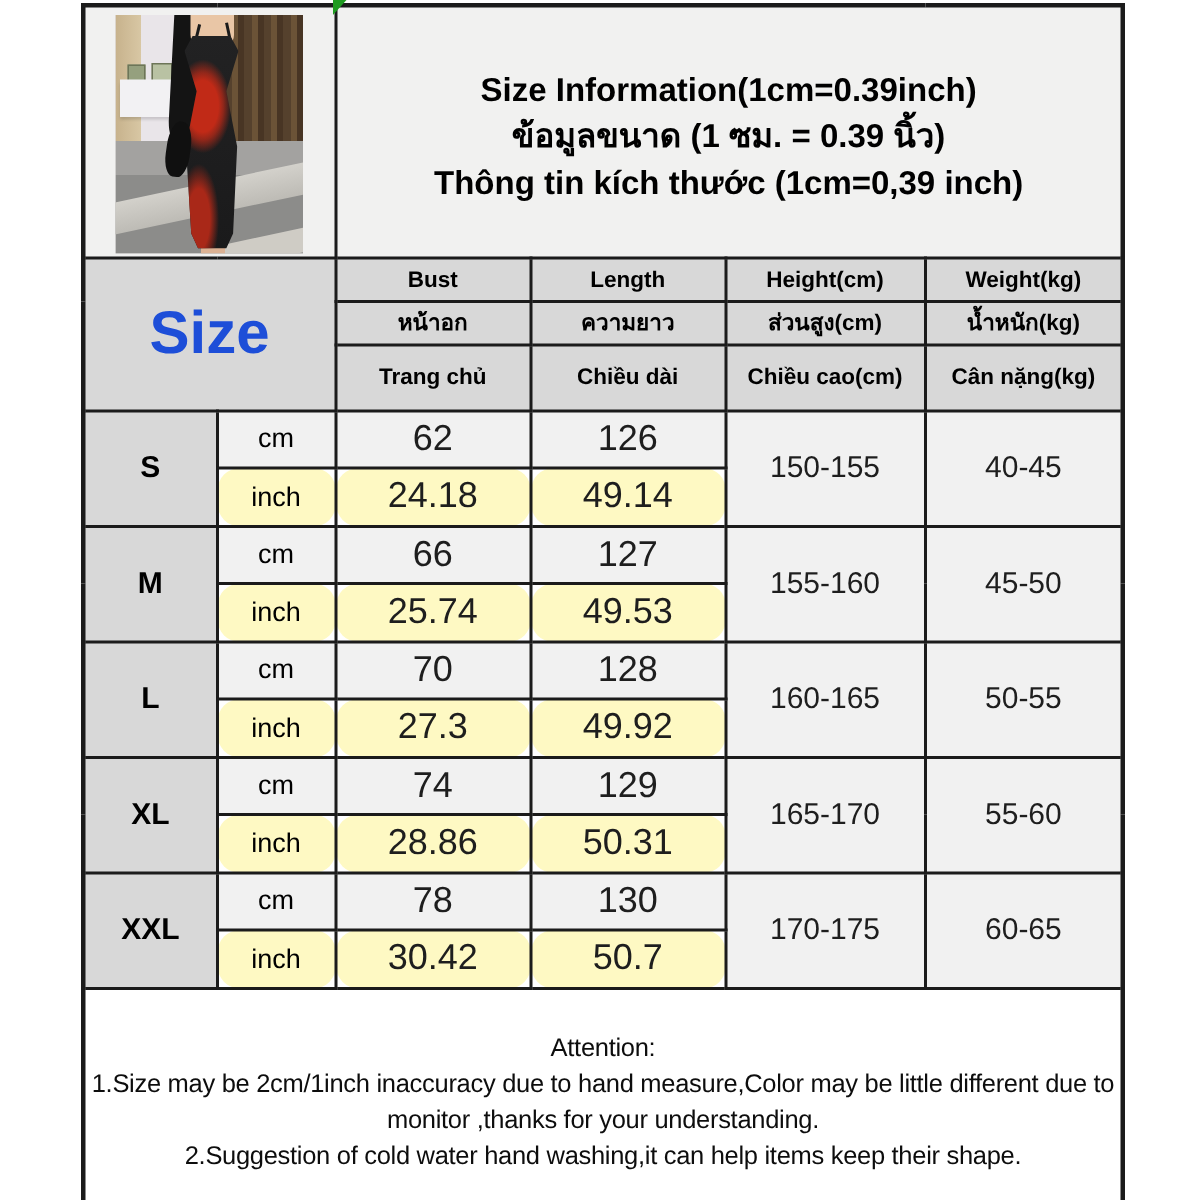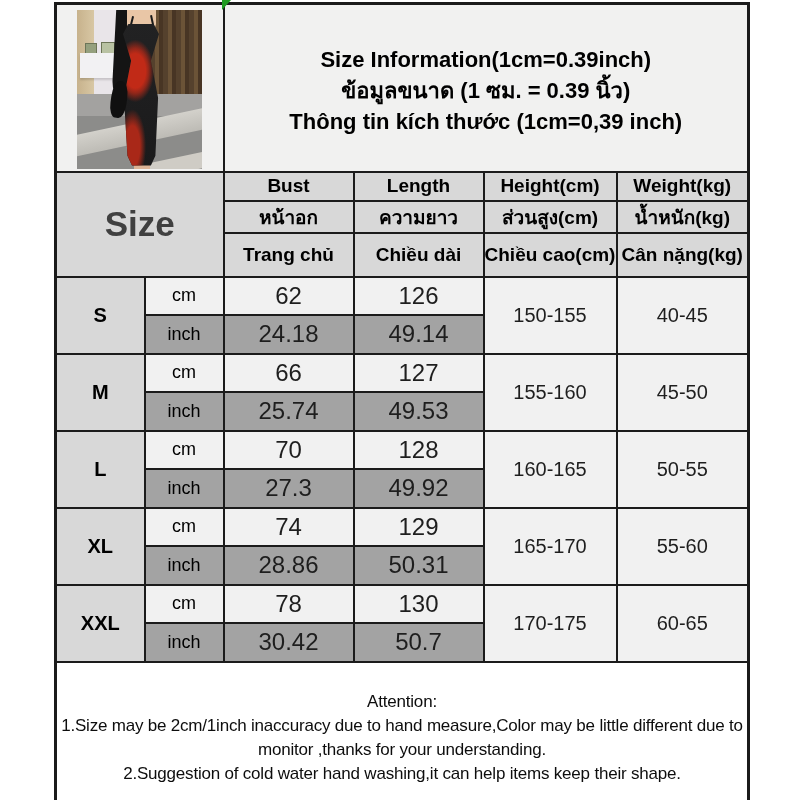--- a/index.html
+++ b/index.html
@@ -19,27 +19,27 @@
   .r-head3  { height:44px;margin-top:40px; }
   .r-cm     { height:38px; }
   .r-inch   { height:39px; }
   .r-note   { height:150px; }
 
   .photo-cell { background:#f1f1f0; padding:0; }
   .title-cell { background:#f1f1f0; }
   .title-block { display:flex; flex-direction:column; justify-content:center; gap:0; padding-top:6px; }
   .title-line { font-weight:bold; font-size:22px; line-height:31px; color:#000; white-space:nowrap; }
 
-  .size-corner { background:#d8d8d8; font-weight:bold; font-size:35px; color:#404040; }
-  .hdr { background:#d8d8d8; font-weight:bold; font-size:19px; color:#000; }
+  .size-corner { background:#d8d8d8; font-weight:bold; font-size:40px; color:#1d4ed8; }
+  .hdr { background:#d8d8d8; font-weight:bold; font-size:15px; color:#000; }
   .size-label { background:#d8d8d8; font-weight:bold; font-size:20px; color:#000; }
   .unit { font-weight:normal; font-size:18px; color:#000; }
   .val  { font-size:24px; font-weight:400; color:#1e1e1e; }
   .bg-lt { background:#f1f1f1; }
-  .bg-wh { background:#a3a3a3; }
+  .bg-wh { background:#fef9c3;border-radius:15px; }
   .merged { background:#f1f1f1; font-size:20px; font-weight:400; color:#1e1e1e; }
 
   .attention-cell { background:#fff; text-align:left; vertical-align:top; padding:3px 4px 0 4px;margin-top:44px; }
   .attention-text { font-size:17px; line-height:24px; letter-spacing:-0.2px; color:#0d0d0d; }
 
   .green-flag { position:absolute; left:222px; top:0; width:0; height:0;
     border-top:10px solid #1f9b20; border-right:9px solid transparent; z-index:5; }
 
   
   .photo { position:relative; width:125px; height:159px; margin:3px auto 0 auto; overflow:hidden; background:#cfcecc; }

